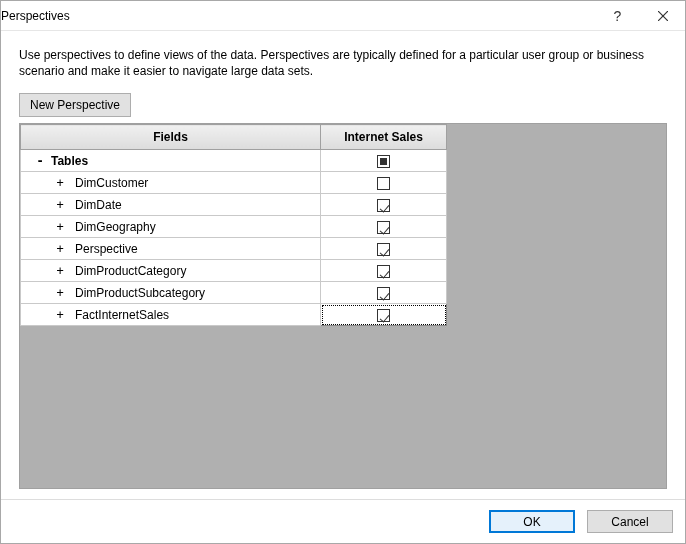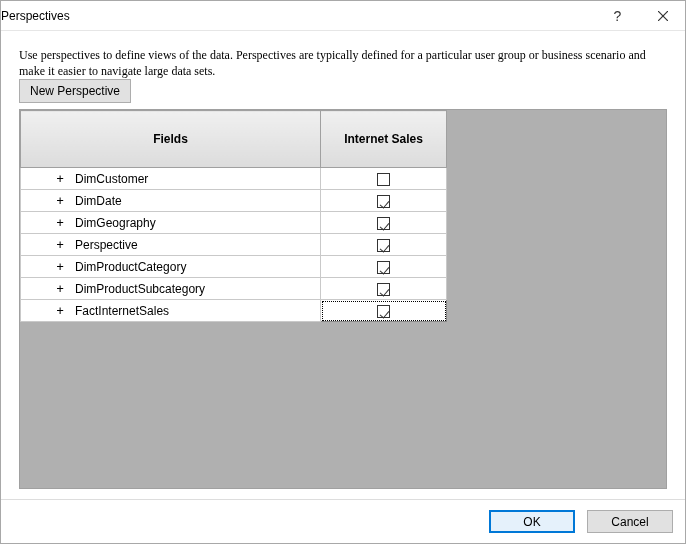--- a/index.html
+++ b/index.html
@@ -26,21 +26,21 @@
   .titlebar-btn.close svg { width: 10px; height: 10px; }
   .titlebar-btn.help { font-size: 14px; }
   .content {
     flex: 1;
     padding: 16px 18px 10px 18px;
     display: flex; flex-direction: column;
   }
   .description {
     font-size: 12px;
     line-height: 1.35;
-    font-family: Liberation Serif, serif;
+    margin-bottom: 14px;
   }
   .btn-new {
     border: 1px solid #adadad;
     background: #e1e1e1;
     padding: 4px 10px;
     font-size: 12px;
     width: fit-content;
     margin-bottom: 6px;
     cursor: pointer;
   }
@@ -50,21 +50,21 @@
     border: 1px solid #a0a0a0;
     overflow: hidden;
   }
   table { border-collapse: collapse; }
   th {
     background: #e6e6e6;
     background-image: linear-gradient(#f0f0f0, #dcdcdc);
     border: 1px solid #a0a0a0;
     font-weight: bold;
     font-size: 12px;
-    padding: 21px 0;
+    padding: 5px 0;
     text-align: center;
   }
   th.fields-col { width: 300px; }
   th.persp-col { width: 126px; }
   td {
     background: #fff;
     border: 1px solid #c9c9c9;
     padding: 3px 6px;
     font-size: 12px;
     height: 22px;
@@ -142,20 +142,24 @@
 
     <div class="tablewrap">
       <table>
         <thead>
           <tr>
             <th class="fields-col">Fields</th>
             <th class="persp-col">Internet Sales</th>
           </tr>
         </thead>
         <tbody id="grid-body">
+        <tr class="root">
+              <td><span class="exp exp-minus">-</span><span>Tables</span></td>
+              <td class="cell-check"><span class="checkbox indeterminate"></span></td>
+            </tr>
             <tr>
               <td><span class="exp exp-plus">+</span><span>DimCustomer</span></td>
               <td class="cell-check"><span class="checkbox"></span></td>
             </tr>
             <tr>
               <td><span class="exp exp-plus">+</span><span>DimDate</span></td>
               <td class="cell-check"><span class="checkbox checked"></span></td>
             </tr>
             <tr>
               <td><span class="exp exp-plus">+</span><span>DimGeography</span></td>

